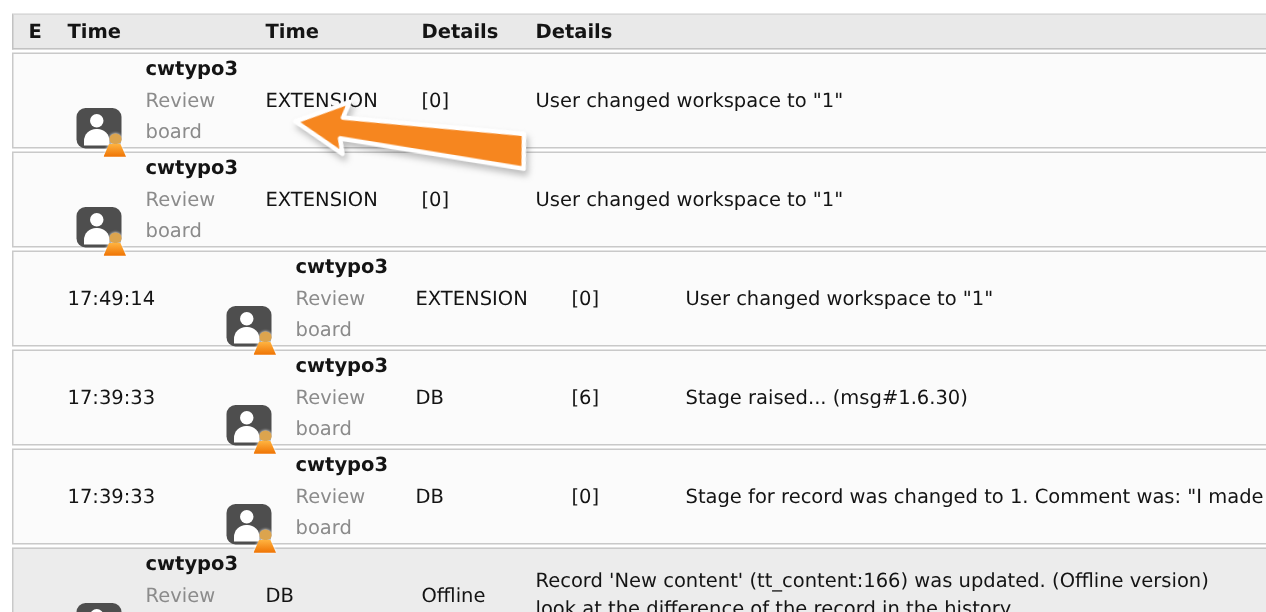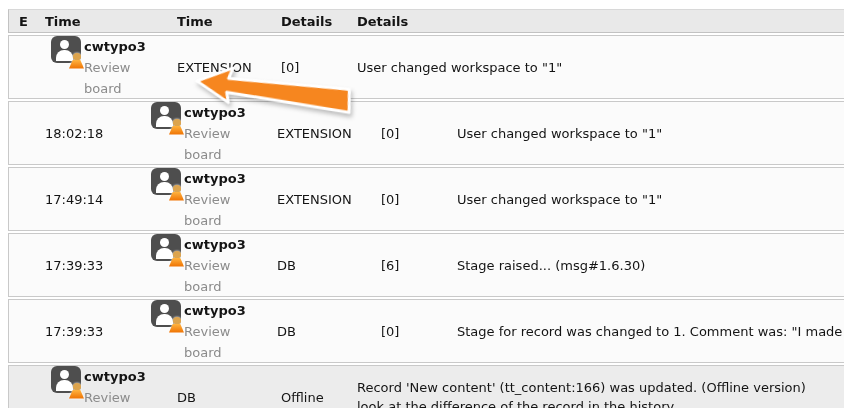--- a/index.html
+++ b/index.html
@@ -25,21 +25,21 @@
   }
   .row.alt { background:#ececec; }
   .c-e       { width:28px;  padding-left:10px; flex:none; }
   .c-time    { width:100px; padding-left:8px;  flex:none; }
   .c-user    { width:132px; padding-left:8px;  flex:none; }
   .c-type    { width:104px; padding-left:8px;  flex:none; }
   .c-action  { width:76px;  padding-left:8px;  flex:none; }
   .c-details { width:552px; padding-left:8px;  flex:none; overflow:visible; }
   .c-details .dline { white-space:nowrap; line-height:19px; }
 
-  .usercell { display:flex; align-items:flex-start; gap:3px; padding-left:14px; }
+  .usercell { display:flex; align-items:flex-end; gap:16px; padding-left:14px; }
   .avatar {
     position:relative; width:30px; height:27px; flex:none;
     background:#4e4e4e; border-radius:6px;
   }
   .av-head { position:absolute; top:4px; left:9px; width:9px; height:9px;
              border-radius:50%; background:#ffffff; }
   .av-body { position:absolute; top:14px; left:5px; width:17px; height:11px;
              border-radius:8px 8px 0 0; background:#ffffff; }
   .mini { position:absolute; right:-3px; bottom:-6px; width:15px; height:16px;
           filter: drop-shadow(0 0 1px #ffffff); }
@@ -84,21 +84,20 @@
     </div>
     <div class="c-type">EXTENSION</div>
     <div class="c-action">[0]</div>
     <div class="c-details">
       <div class="dline">User changed workspace to "1"</div>
 
     </div>
   </div>
       <div class="row">
     <div class="c-e"></div>
-    <div class="c-time">18:02:18</div>
     <div class="c-user usercell">
       <div class="avatar">
         <div class="av-head"></div>
         <div class="av-body"></div>
         <div class="mini">
           <div class="mini-head"></div>
           <div class="mini-body"></div>
         </div>
       </div>
       <div class="utext">

